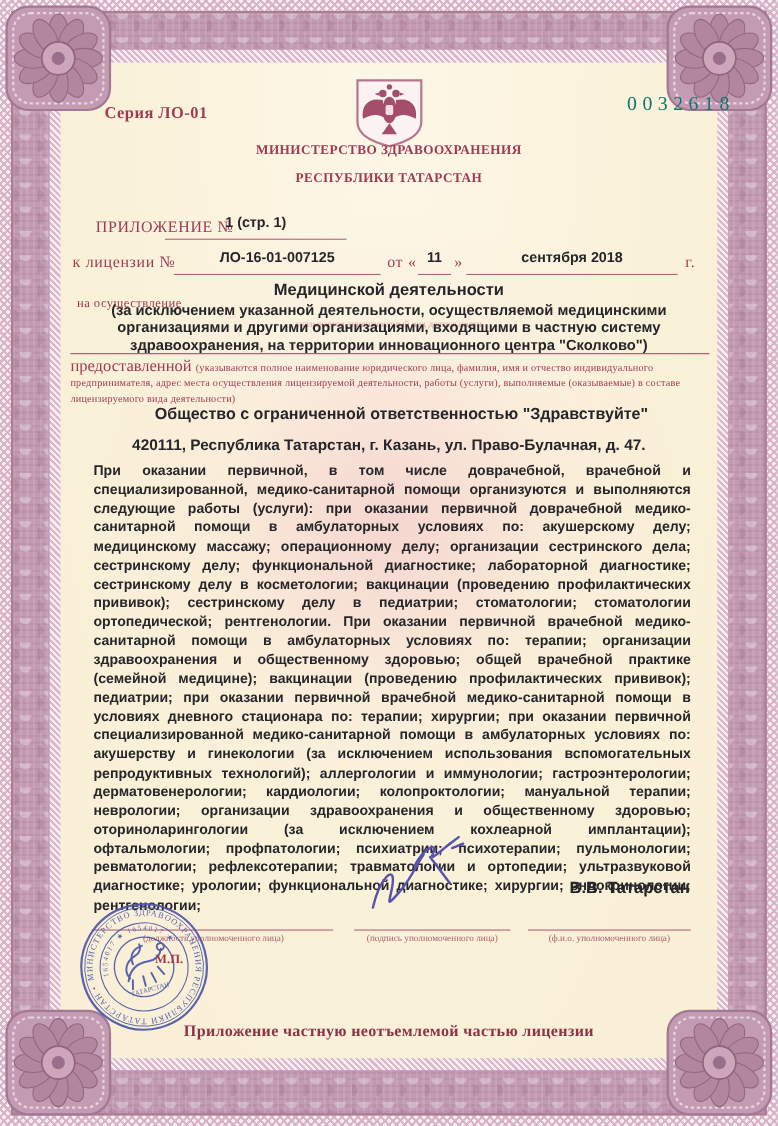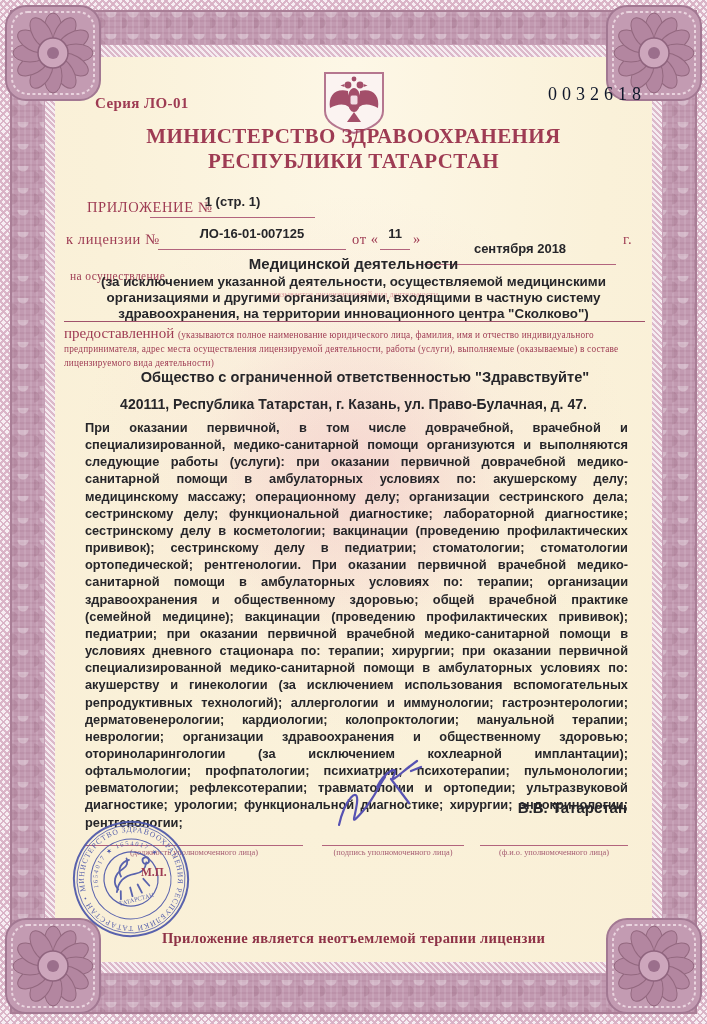--- a/index.html
+++ b/index.html
@@ -31,22 +31,22 @@
        radial-gradient(ellipse at 50% 0%, #fdf7e6 0%, #faf1d9 60%, #f9efd6 100%);
      }
   .rosette{position:absolute;width:100px;height:100px;}
   .rz-tl{left:3px;top:3px}.rz-tr{right:3px;top:3px}.rz-bl{left:3px;bottom:8px}.rz-br{right:3px;bottom:8px}
   
   .abs{position:absolute;}
   .maroon{color:#9e3b53;}
   .serifsm{font-family:"Liberation Serif",serif;}
   .typed{font-family:"Liberation Sans",sans-serif;font-weight:700;color:#26262a;}
   .series{left:95px;top:95px;font-size:15px;font-weight:700;letter-spacing:.4px;}
-  .serial{right:61px;top:84px;font-size:18px;letter-spacing:5px;color:#0f172a;font-family:"Liberation Serif",serif;}
-  .ministry{left:0;right:0;top:124px;text-align:center;font-size:21px;font-weight:700;line-height:25px;letter-spacing:.4px;}
+  .serial{right:39px;top:84px;font-size:18px;letter-spacing:5px;color:#0f766e;font-family:"Liberation Serif",serif;}
+  .ministry{left:0;right:0;top:124px;text-align:center;font-size:12px;font-weight:700;line-height:25px;letter-spacing:.4px;}
   .lbl{font-size:14.5px;letter-spacing:.6px;}
   .field{position:absolute;border-bottom:1.4px solid #b2647d;text-align:center;}
   .field .val{display:block;font-size:13px;line-height:15px;transform:translateY(-2px);}
   .act-title{left:0;right:0;top:255px;text-align:center;font-size:15px;}
   .act-overlay{left:70px;top:270px;font-size:11.5px;letter-spacing:.4px;z-index:1;}
   .act-sub{left:74px;right:74px;top:274px;text-align:center;font-size:13.4px;line-height:16px;z-index:2;}
   .act-hint{left:0;right:0;top:289px;text-align:center;font-size:8.5px;color:rgba(198,85,108,.55);z-index:1;
             font-family:"Liberation Serif",serif;}
   .rule{left:64px;right:62px;top:321px;border-top:1.6px solid #a0526b;height:0;}
   .grantee{left:64px;right:62px;top:327px;font-size:15px;line-height:13px;text-align:left;}
@@ -146,21 +146,21 @@
 
   <div class="abs lbl maroon serifsm" style="left:66px;top:231px">к лицензии  №</div>
   <div class="field" style="left:158px;top:228px;width:188px;height:21px">
     <span class="val typed">ЛО-16-01-007125</span>
   </div>
   <div class="abs lbl maroon serifsm" style="left:352px;top:231px">от «</div>
   <div class="field" style="left:380px;top:228px;width:30px;height:21px">
     <span class="val typed">11</span>
   </div>
   <div class="abs lbl maroon serifsm" style="left:413px;top:231px">»</div>
-  <div class="field" style="left:424px;top:243px;width:192px;height:21px">
+  <div class="field" style="left:424px;top:228px;width:192px;height:21px">
     <span class="val typed">сентября 2018</span>
   </div>
   <div class="abs lbl maroon serifsm" style="left:623px;top:231px">г.</div>
 
   <div class="abs act-title typed">Медицинской деятельности</div>
   <div class="abs act-overlay maroon serifsm">на осуществление</div>
   <div class="abs act-hint">указывается лицензируемый вид деятельности</div>
   <div class="abs act-sub typed">(за исключением указанной деятельности, осуществляемой медицинскими организациями и другими организациями, входящими в частную систему здравоохранения, на территории инновационного центра "Сколково")</div>
   <div class="abs rule"></div>
 
@@ -212,15 +212,15 @@
         <path d="M44,70 C48,60 56,56 66,57 C74,58 78,54 80,49"></path>
         <circle cx="80" cy="47" r="3.2"></circle>
         <path d="M48,70 l-2,8 M58,69 l0,9 M66,68 l2,9 M73,64 l4,8"></path>
         <path d="M46,68 C42,60 46,52 56,49 C60,48 63,44 62,40"></path>
         <path d="M52,56 C50,48 56,42 64,42"></path>
       </g>
       <text x="61" y="84" font-size="6.2" fill="#4c57aa" text-anchor="middle">ТАТАРСТАН</text>
     </g>
   </svg>
 
-  <div class="abs footer serifsm">Приложение является неотъемлемой терапии лицензии</div>
+  <div class="abs footer serifsm">Приложение частную неотъемлемой частью лицензии</div>
 
 </div>
 
 </body></html>

